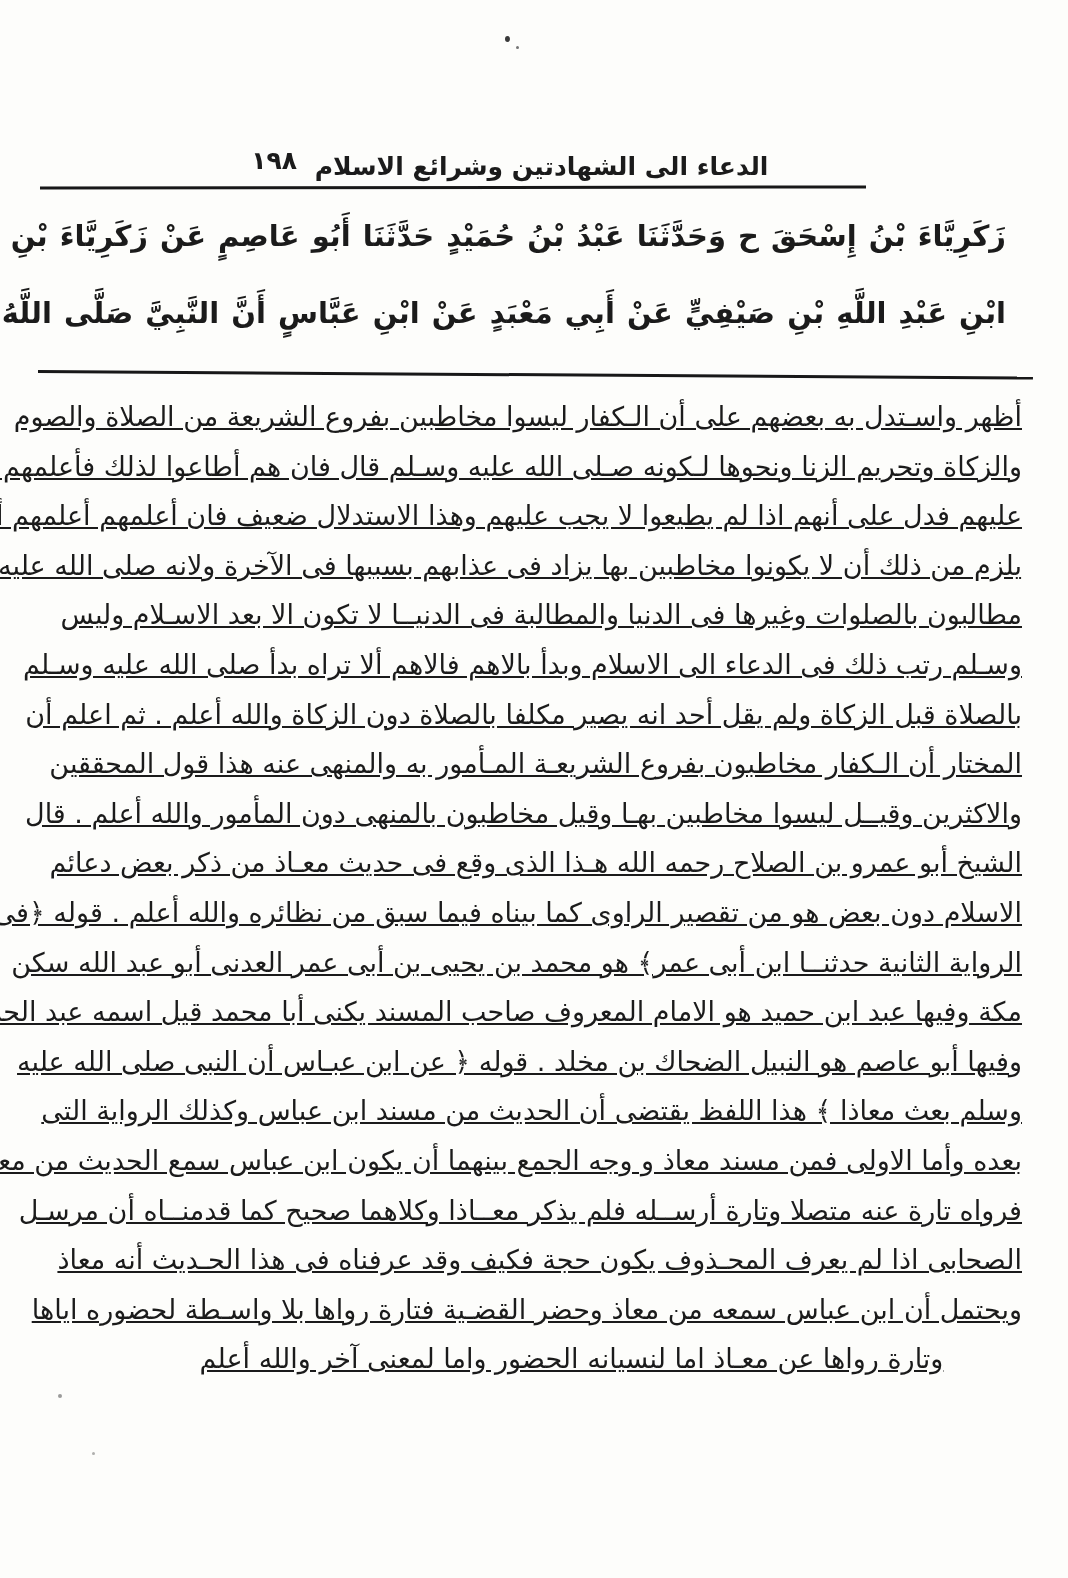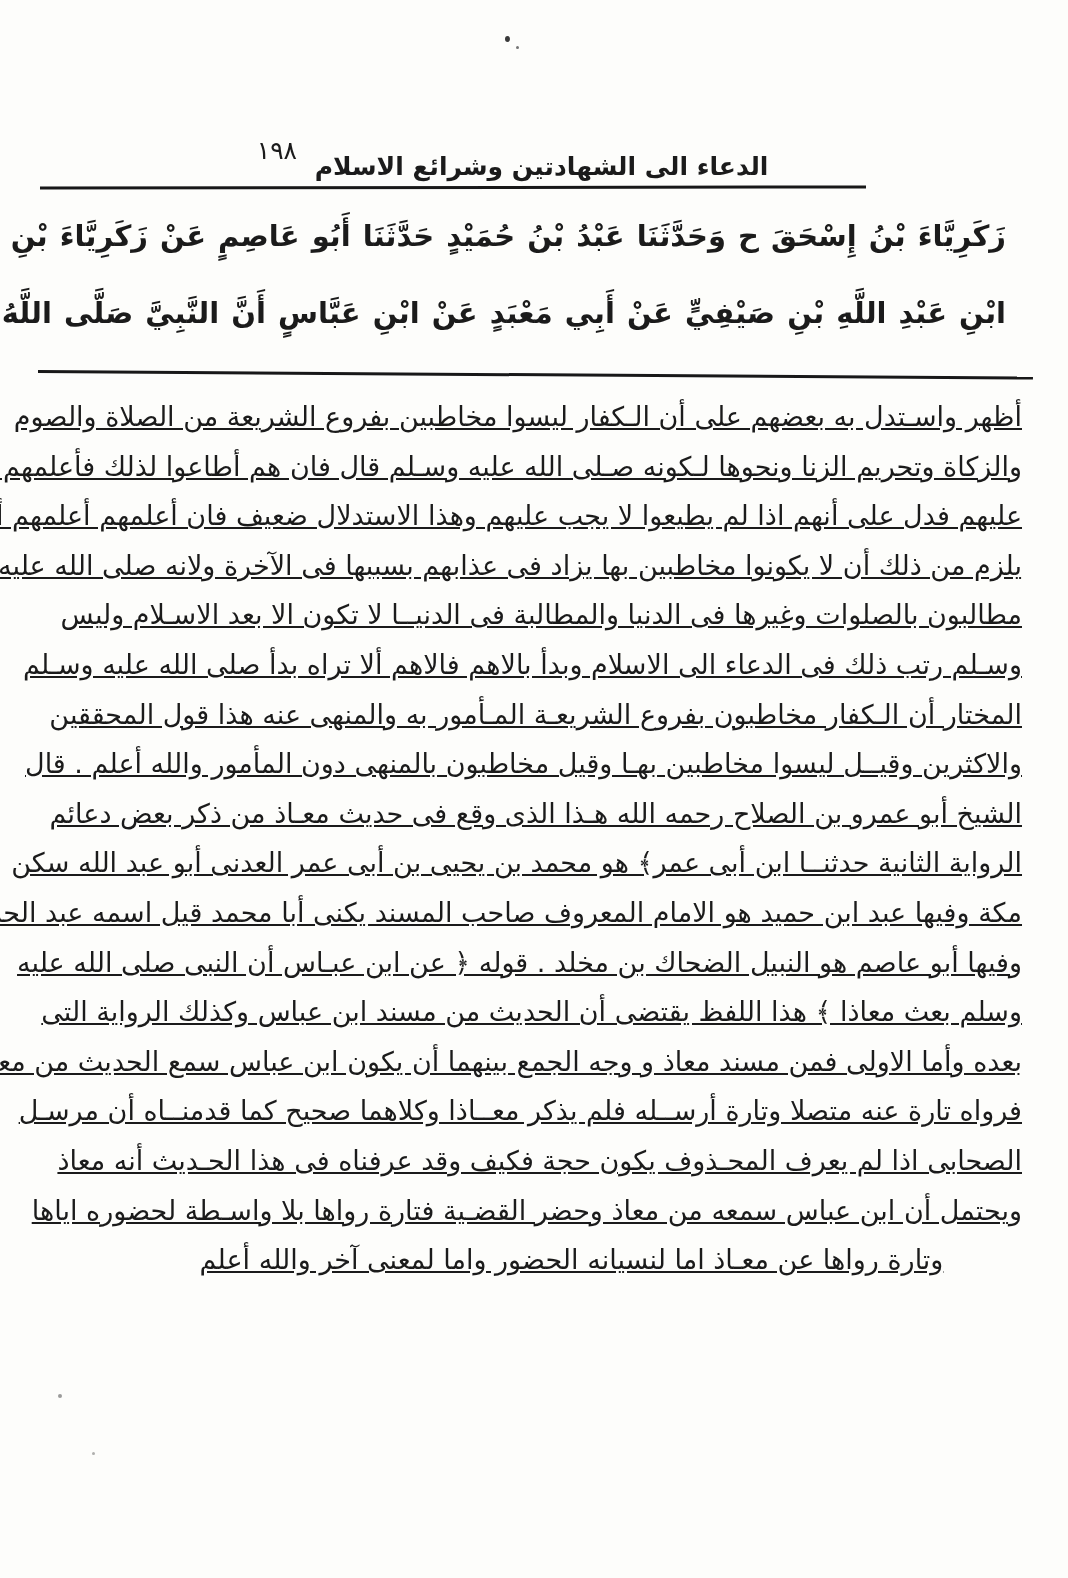--- a/index.html
+++ b/index.html
@@ -27,24 +27,24 @@
     position: absolute;
     left: 0; right: 0;
     text-align: center;
     font-size: 25px;
     font-weight: bold;
     letter-spacing: 0.5px;
     margin-top: 18px;
   }
   .page-number {
     position: absolute;
-    top: 2px;
+    top: 12px;
     right: 726px;
     font-size: 25px;
-    font-weight: normal;
+    font-weight: bold;
     margin-left: 12px;
   }
   
   .rule {
     position: absolute;
     background: #181818;
     height: 3px;
   }
   .rule-top {
     top: 186px;
@@ -129,23 +129,25 @@
 
   <div class="rule rule-mid"></div>
 
   <section class="commentary">
     <div class="c-line">أظهر واسـتدل به بعضهم على أن الـكفار ليسوا مخاطبين بفروع الشريعة من الصلاة والصوم</div>
     <div class="c-line">والزكاة وتحريم الزنا ونحوها لـكونه صـلى الله عليه وسـلم قال فان هم أطاعوا لذلك فأعلمهم أن</div>
     <div class="c-line">عليهم فدل على أنهم اذا لم يطيعوا لا يجب عليهم وهذا الاستدلال ضعيف فان أعلمهم أعلمهم أنهم</div>
     <div class="c-line">يلزم من ذلك أن لا يكونوا مخاطبين بها يزاد فى عذابهم بسببها فى الآخرة ولانه صلى الله عليه</div>
     <div class="c-line">مطالبون بالصلوات وغيرها فى الدنيا والمطالبة فى الدنيــا لا تكون الا بعد الاسـلام وليس</div>
     <div class="c-line">وسـلم رتب ذلك فى الدعاء الى الاسلام وبدأ بالاهم فالاهم ألا تراه بدأ صلى الله عليه وسـلم</div>
+    <div class="c-line">بالصلاة قبل الزكاة ولم يقل أحد انه يصير مكلفا بالصلاة دون الزكاة والله أعلم . ثم اعلم أن</div>
     <div class="c-line">المختار أن الـكفار مخاطبون بفروع الشريعـة المـأمور به والمنهى عنه هذا قول المحققين</div>
     <div class="c-line">والاكثرين وقيــل ليسوا مخاطبين بهـا وقيل مخاطبون بالمنهى دون المأمور والله أعلم . قال</div>
     <div class="c-line">الشيخ أبو عمرو بن الصلاح رحمه الله هـذا الذى وقع فى حديث معـاذ من ذكر بعض دعائم</div>
+    <div class="c-line">الاسلام دون بعض هو من تقصير الراوى كما بيناه فيما سبق من نظائره والله أعلم . قوله ﴿فى</div>
     <div class="c-line">الرواية الثانية حدثنــا ابن أبى عمر﴾ هو محمد بن يحيى بن أبى عمر العدنى أبو عبد الله سكن</div>
     <div class="c-line">مكة وفيها عبد ابن حميد هو الامام المعروف صاحب المسند يكنى أبا محمد قيل اسمه عبد الحميد</div>
     <div class="c-line">وفيها أبو عاصم هو النبيل الضحاك بن مخلد . قوله ﴿ عن ابن عبـاس أن النبى صلى الله عليه</div>
     <div class="c-line">وسلم بعث معاذا ﴾ هذا اللفظ يقتضى أن الحديث من مسند ابن عباس وكذلك الرواية التى</div>
     <div class="c-line">بعده وأما الاولى فمن مسند معاذ و وجه الجمع بينهما أن يكون ابن عباس سمع الحديث من معاذ</div>
     <div class="c-line">فرواه تارة عنه متصلا وتارة أرســله فلم يذكر معــاذا وكلاهما صحيح كما قدمنــاه أن مرسـل</div>
     <div class="c-line">الصحابى اذا لم يعرف المحـذوف يكون حجة فكيف وقد عرفناه فى هذا الحـديث أنه معاذ</div>
     <div class="c-line">ويحتمل أن ابن عباس سمعه من معاذ وحضر القضـية فتارة رواها بلا واسـطة لحضوره اياها</div>
     <div class="c-line last">وتارة رواها عن معـاذ اما لنسيانه الحضور واما لمعنى آخر والله أعلم</div>
   </section>

